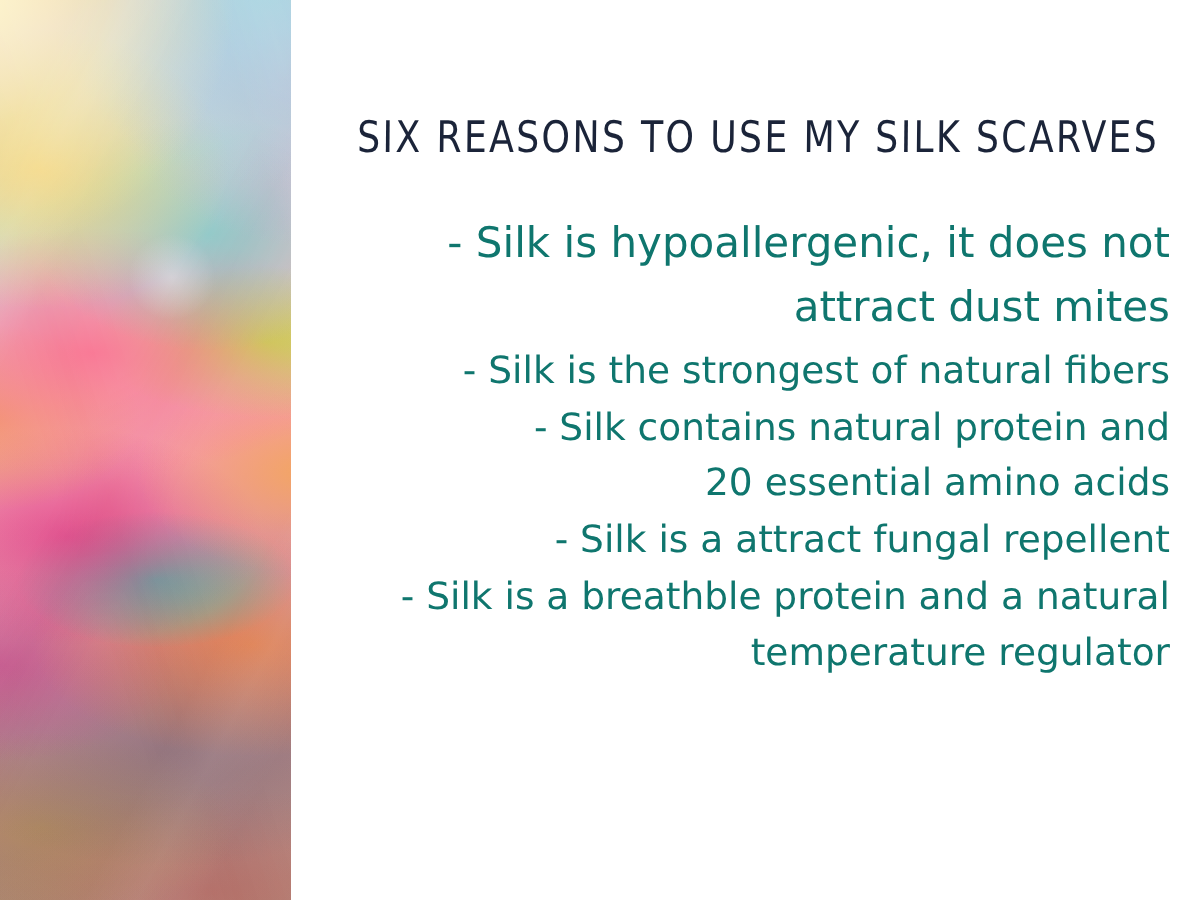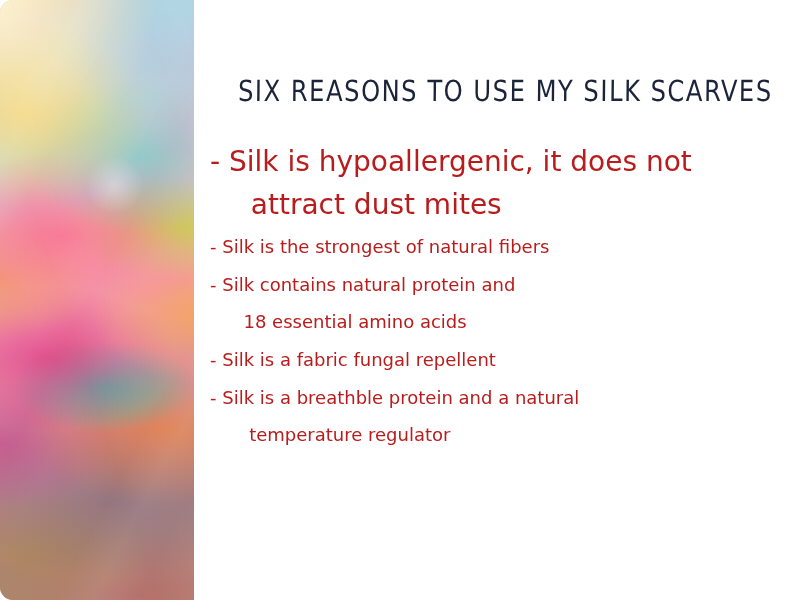--- a/index.html
+++ b/index.html
@@ -10,21 +10,20 @@
   }
   body {
     font-family: "DejaVu Sans", sans-serif;
   }
   .slide {
     position: relative;
     width: 800px;
     height: 600px;
     background: #ffffff;
     overflow: hidden;
-    border-radius: 13px;
   }
 
   
   .photo {
     position: absolute;
     left: 0;
     top: 0;
     width: 194px;
     height: 600px;
     overflow: hidden;
@@ -125,25 +124,26 @@
     white-space: nowrap;
     transform: scaleX(0.93) skewX(-0.6deg);
     transform-origin: center center;
   }
 
   .bullets {
     position: absolute;
     left: 16px;
     right: 20px;
     top: 140px;
-    color: #b91c1c;
+    color: #0f766e;
     font-family: "DejaVu Sans", "Liberation Sans", sans-serif;
+    text-align: right;
   }
   .bullet {
-    font-size: 18px;
+    font-size: 25px;
     line-height: 37px;
     font-weight: 400;
     padding-left: 22px;
     text-indent: -22px;
     margin: 0 0 1px 0;
     white-space: pre-wrap;
   }
   .bullet.lead {
     font-size: 28px;
     line-height: 43px;
@@ -167,20 +167,20 @@
 
   <div class="content">
 
     <div class="slide-title">SIX REASONS TO USE MY SILK SCARVES</div>
 
     <div class="bullets">
       <p class="bullet lead">- Silk is hypoallergenic, it does not
   attract dust mites</p>
       <p class="bullet">- Silk is the strongest of natural fibers</p>
       <p class="bullet">- Silk contains natural protein and
-  18 essential amino acids</p>
-      <p class="bullet">- Silk is a fabric fungal repellent</p>
+  20 essential amino acids</p>
+      <p class="bullet">- Silk is a attract fungal repellent</p>
       <p class="bullet">- Silk is a breathble protein and a natural
    temperature regulator</p>
     </div>
 
   </div>
 </div>
 
 </body></html>

